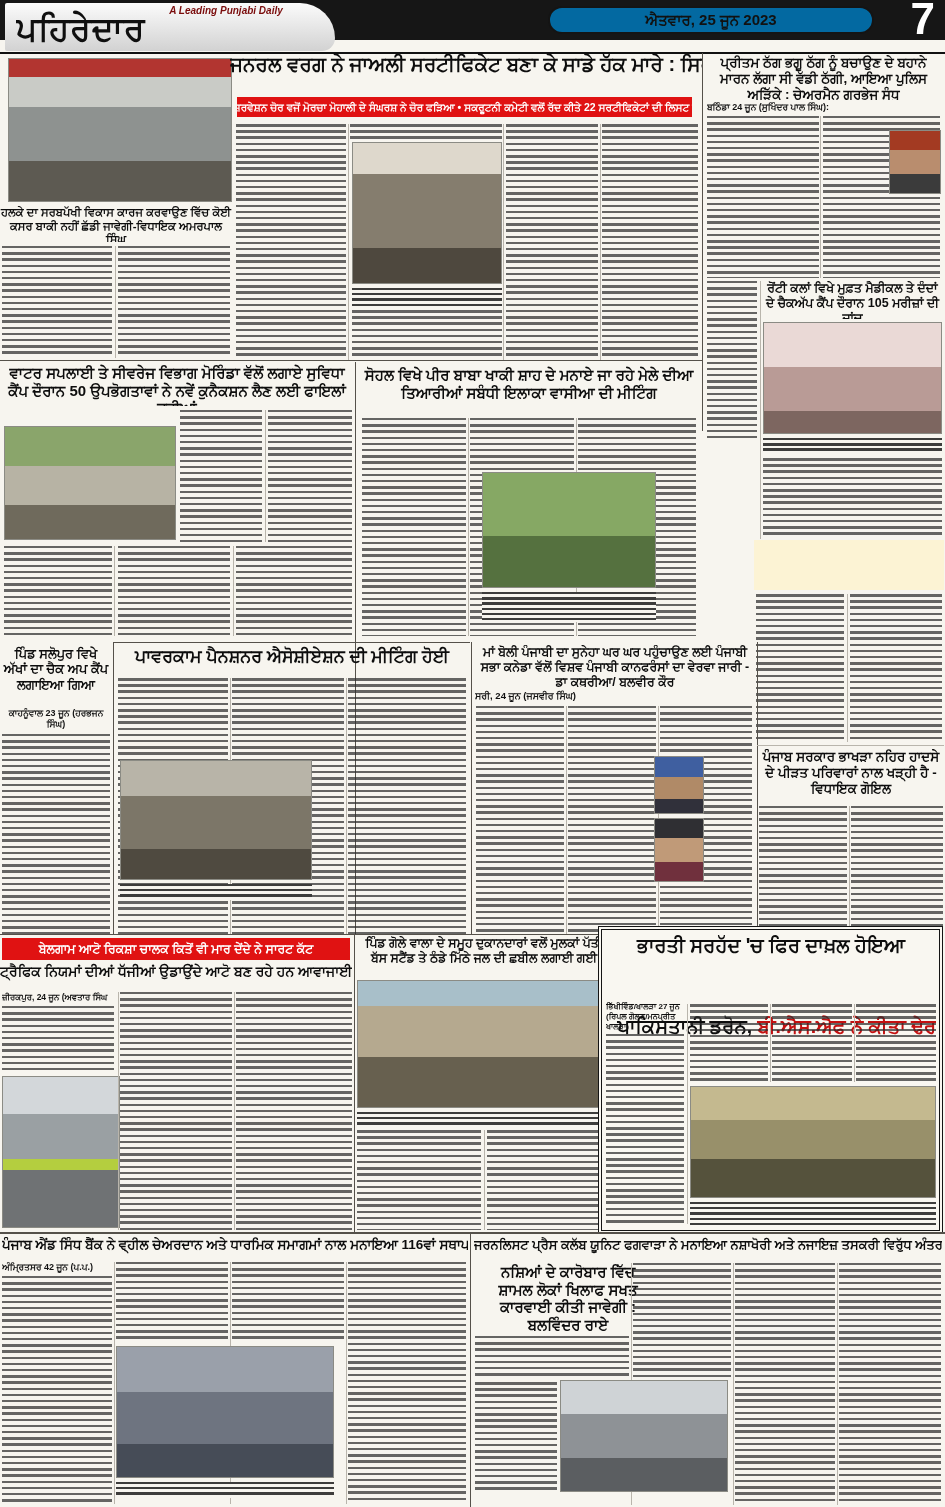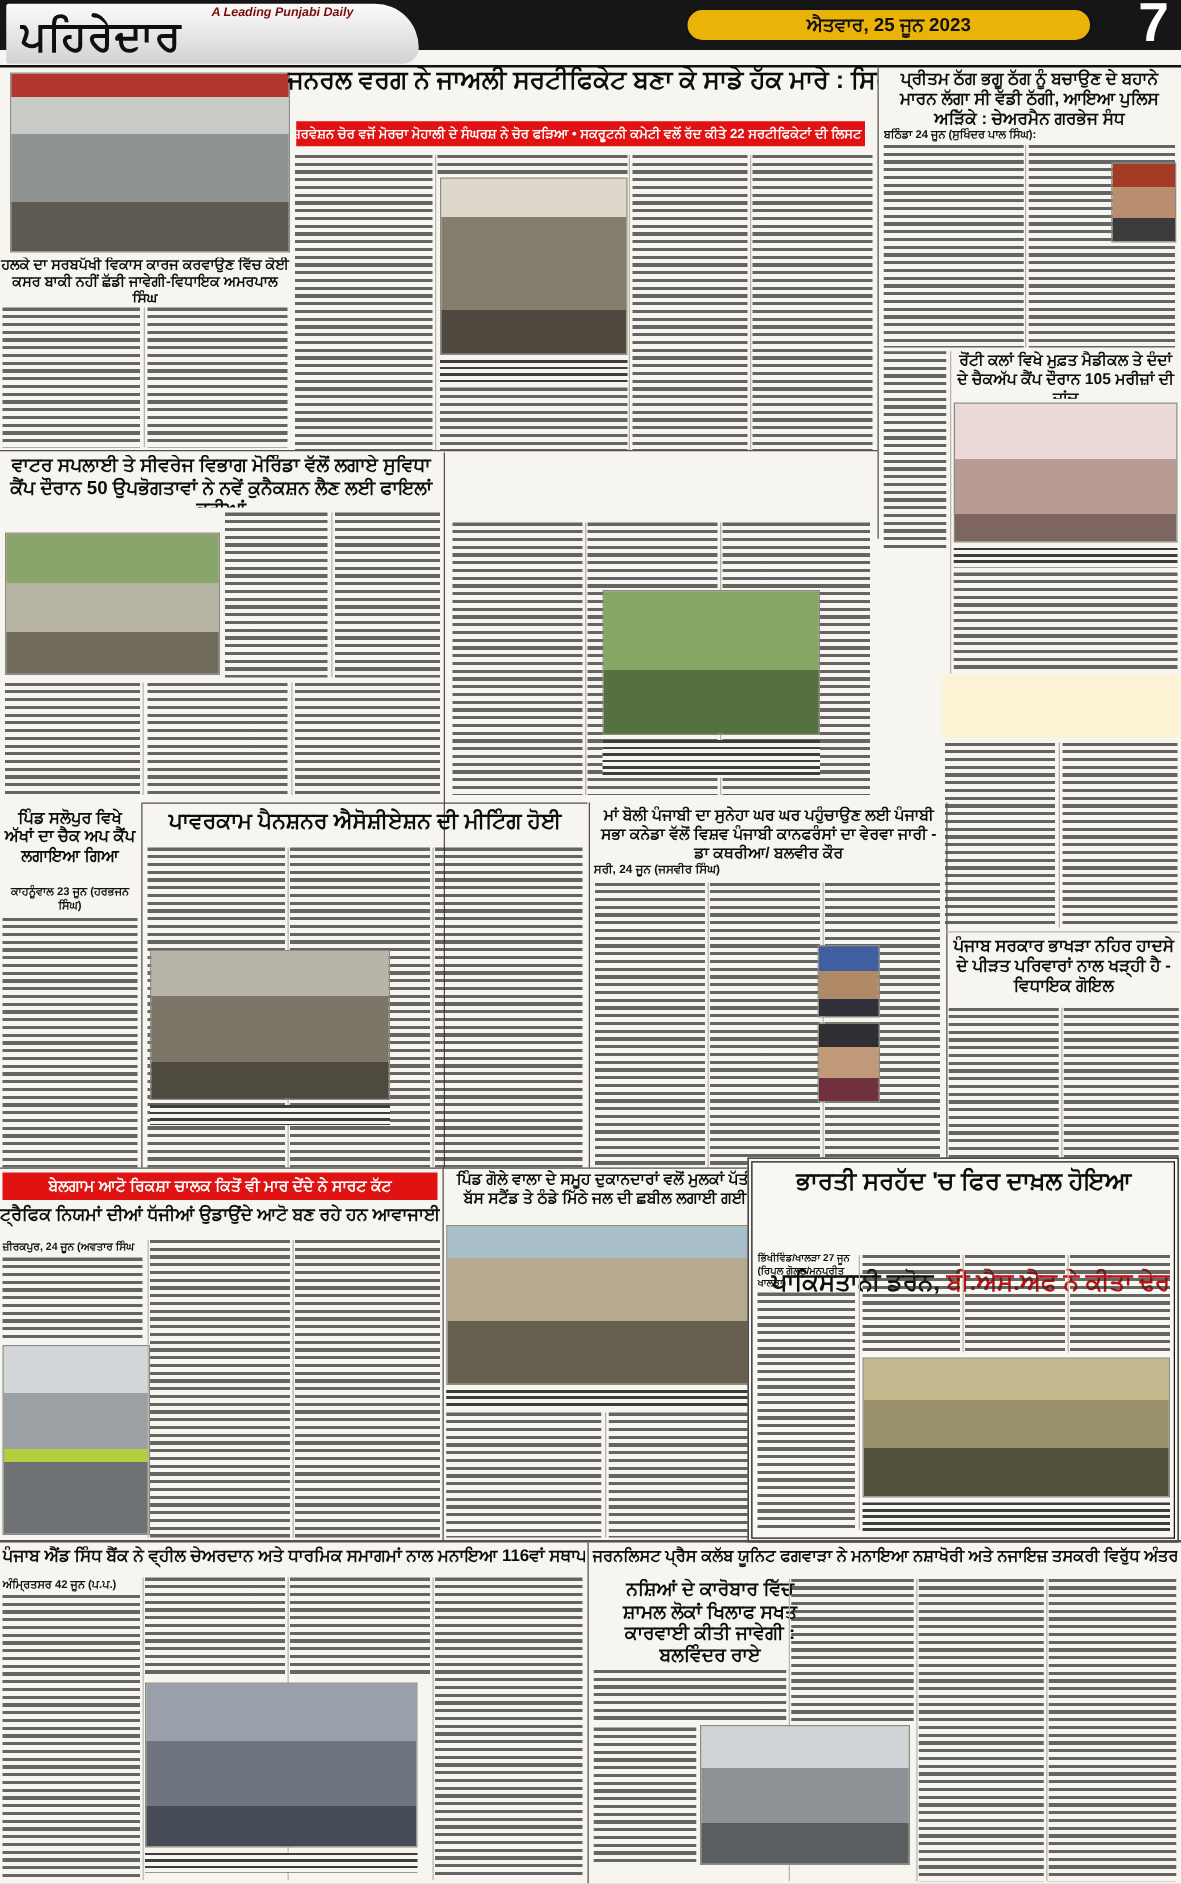--- a/index.html
+++ b/index.html
@@ -9,21 +9,21 @@
   
   .tx{background-image:repeating-linear-gradient(rgba(45,45,45,.72) 0 2.5px, rgba(0,0,0,0) 2.5px 6.2px);}
   .cap{background-image:repeating-linear-gradient(rgba(20,20,20,.82) 0 2.3px, rgba(0,0,0,0) 2.3px 5.2px);}
   .hd{font-weight:bold;color:#0d0d0d;line-height:1.18;overflow:hidden;text-align:center;}
   .photo{border:1px solid #8b8b84;}
   .vr{width:1px;background:#55514a;}
   .vrl{width:1px;background:#b9b5ac;}
   .hr{height:1px;background:#55514a;}
   .masthead{background:#161616;}
   .plate{background:linear-gradient(180deg,#fbfbfb 0%,#d2d2d2 100%);border-radius:4px 70px 26px 4px;}
-  .pill{background:#eab308;border:2px solid #141414;border-radius:14px;display:flex;align-items:center;justify-content:center;}
+  .pill{background:#0369a1;border:2px solid #141414;border-radius:14px;display:flex;align-items:center;justify-content:center;}
   .redbar{background:#e01212;color:#fff;font-weight:bold;display:flex;align-items:center;justify-content:center;overflow:hidden;}
   .box{border:4px double #141414;background:#f9f7f1;}
   .ylw{background:#fcf3d4;}
 </style>
 </head>
 <body>
 
 <div class="page">
 
   <div class="abs masthead" style="left:0;top:0;width:945px;height:40px;"></div>
@@ -74,20 +74,21 @@
   <div class="abs tx" style="left:180px;top:410px;width:82px;height:132px;"></div>
   <div class="abs tx" style="left:268px;top:410px;width:84px;height:132px;"></div>
   <div class="abs vrl" style="left:265px;top:410px;height:132px;"></div>
   <div class="abs tx" style="left:4px;top:546px;width:108px;height:90px;"></div>
   <div class="abs tx" style="left:118px;top:546px;width:112px;height:90px;"></div>
   <div class="abs tx" style="left:236px;top:546px;width:116px;height:90px;"></div>
   <div class="abs vrl" style="left:114px;top:546px;height:90px;"></div>
   <div class="abs vrl" style="left:233px;top:546px;height:90px;"></div>
   <div class="abs vr" style="left:355px;top:362px;height:572px;"></div>
 
+  <div class="abs hd" style="left:360px;top:366px;width:338px;height:46px;font-size:15px;">ਸੋਹਲ ਵਿਖੇ ਪੀਰ ਬਾਬਾ ਖਾਕੀ ਸ਼ਾਹ ਦੇ ਮਨਾਏ ਜਾ ਰਹੇ ਮੇਲੇ ਦੀਆ ਤਿਆਰੀਆਂ ਸਬੰਧੀ ਇਲਾਕਾ ਵਾਸੀਆ ਦੀ ਮੀਟਿੰਗ</div>
   <div class="abs tx" style="left:362px;top:418px;width:104px;height:218px;"></div>
   <div class="abs tx" style="left:470px;top:418px;width:104px;height:218px;"></div>
   <div class="abs tx" style="left:578px;top:418px;width:118px;height:218px;"></div>
   <div class="abs vrl" style="left:468px;top:418px;height:218px;"></div>
   <div class="abs vrl" style="left:576px;top:418px;height:218px;"></div>
   <div class="abs photo" style="left:482px;top:472px;width:174px;height:116px;background:linear-gradient(180deg,#86a864 0 55%,#55713f 55%);"></div>
   <div class="abs cap" style="left:482px;top:592px;width:174px;height:30px;background-color:#f7f5ef;"></div>
 
   <div class="abs ylw" style="left:754px;top:540px;width:190px;height:50px;"></div>
   <div class="abs tx" style="left:756px;top:594px;width:88px;height:148px;"></div>

